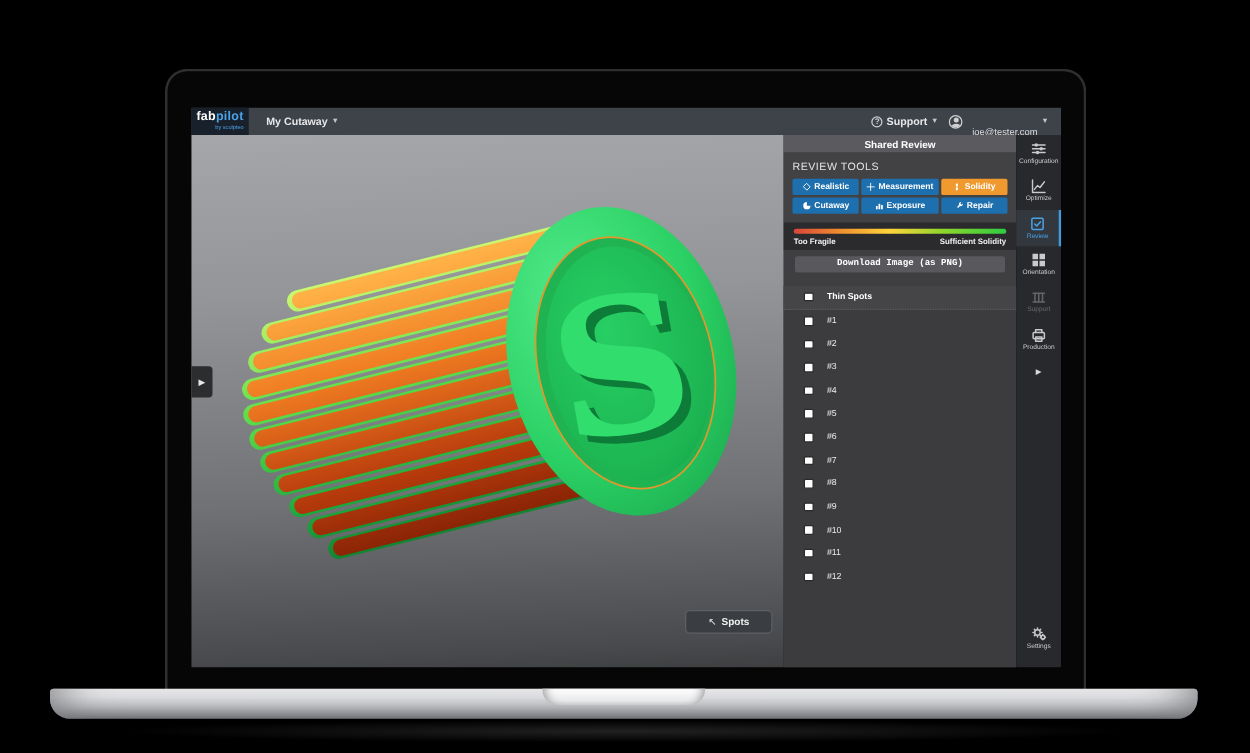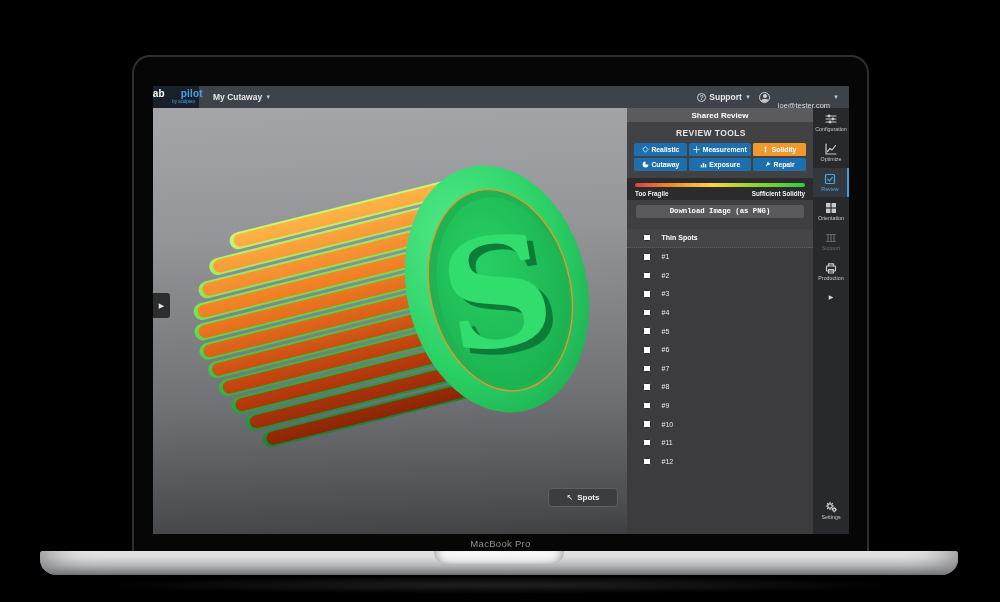--- a/index.html
+++ b/index.html
@@ -26,21 +26,21 @@
                 box-shadow:inset 8px 0 8px -6px #9a9b9e, inset -8px 0 8px -6px #9a9b9e; }
   .base-shadow { position:absolute; left:90px; top:576px; width:820px; height:18px;
                  background:radial-gradient(ellipse at center, rgba(60,60,60,.55), rgba(0,0,0,0) 70%); }
 
   
   .navbar { position:absolute; left:0; top:0; width:696px; height:22px;
             background:#3e4349; display:flex; align-items:center; color:#e6e7e9; }
   .logo { width:46px; height:22px; background:#18212b; display:flex; flex-direction:column;
           align-items:center; justify-content:center; line-height:1; }
   .logo-main { font-size:10px; font-weight:bold; letter-spacing:.2px; }
-  .logo-main .fab { color:#ffffff; } .logo-main .pilot { color:#4aa3e8;padding-left:16px; }
+  .logo-main .fab { color:#ffffff; } .logo-main .pilot { color:#4aa3e8; }
   .logo-byline { font-size:4.5px; color:#4aa3e8; align-self:flex-end; margin-right:4px; margin-top:1px; }
   .nav-item { display:flex; align-items:center; gap:3px; font-size:8.5px; font-weight:bold;
               color:#e6e7e9; margin-left:14px; cursor:default; }
   .caret { font-size:6px; color:#c3c4c6; }
   .nav-right { margin-left:auto; display:flex; align-items:center; gap:8px; padding-right:10px; }
   .q-icon { width:9px; height:9px; border:1px solid #cfd0d2; border-radius:50%;
             font-size:6.5px; display:flex; align-items:center; justify-content:center; color:#cfd0d2; }
   .avatar { width:11px; height:11px; border:1px solid #cfd0d2; border-radius:50%; position:relative; overflow:hidden; }
   .avatar:before { content:""; position:absolute; left:3.2px; top:1.6px; width:4.2px; height:4.2px;
                    border-radius:50%; background:#cfd0d2; }
@@ -59,21 +59,21 @@
               color:#f0f0f0; font-size:8px; font-weight:bold; display:flex; align-items:center;
               justify-content:center; gap:4px; cursor:pointer; }
   .show-btn .g { font-size:8px; font-weight:normal; }
 
   
   .panel { position:absolute; left:474px; top:22px; width:186px; height:426px;
            background:#3f3f42; display:flex; flex-direction:column; }
   .panel-header { height:14px; background:#5a5a5f; color:#fff; font-size:8px; font-weight:bold;
                   display:flex; align-items:center; justify-content:center; }
   .tools { padding:6px 7px 7px 7px; background:#424245; }
-  .tools-title { font-size:8.5px; font-weight:bold; color:#e3e3e5; letter-spacing:.4px; margin-bottom:5px;margin-left:42px; }
+  .tools-title { font-size:8.5px; font-weight:normal; color:#e3e3e5; letter-spacing:.4px; margin-bottom:5px; }
   .tool-grid { display:grid; grid-template-columns:1fr 1.15fr 1fr; gap:2px; }
   .tool-btn { height:13px; background:#1d6fae; border:none; border-radius:1.5px; color:#fff;
               font-size:6.8px; font-weight:bold; display:flex; align-items:center; justify-content:center;
               gap:2.5px; cursor:pointer; font-family:inherit; padding:0 2px; white-space:nowrap; }
   .tool-btn.active { background:#f0992e; }
   .tool-btn svg { width:7px; height:7px; flex:none; }
   .gauge-box { background:#2b2b2d; padding:5px 8px 3px 8px; }
   .gauge-bar { height:3.5px; border-radius:2px;
                background:linear-gradient(90deg,#d9453a 0%,#ef8f2e 22%,#ffd43b 45%,#8fd62c 70%,#2ecc40 100%); }
   .gauge-labels { display:flex; justify-content:space-between; color:#f2f2f2;
@@ -388,21 +388,20 @@
             <circle class="st" cx="5" cy="5" r="2.2"></circle>
             <path class="st" d="M5 1.4v1M5 7.6v1M1.4 5h1M7.6 5h1M2.5 2.5l.7.7M6.8 6.8l.7.7M7.5 2.5l-.7.7M2.5 7.5l.7-.7"></path>
             <circle class="st" cx="9.3" cy="8.7" r="1.5"></circle>
               <path class="st" d="M9.3 6.6v.7M9.3 10.1v.7M7.2 8.7h.7M10.7 8.7h.7"></path>
           </svg>
           <span class="side-label">Settings</span>
         </div>
       </div>
 
     </div>
-    <div class="bezel-label">MacBook Pro</div>
   </div>
 
   <div class="base">
     <div class="base-notch"></div>
   </div>
   <div class="base-shadow"></div>
 
 </div>
 
 </body></html>

